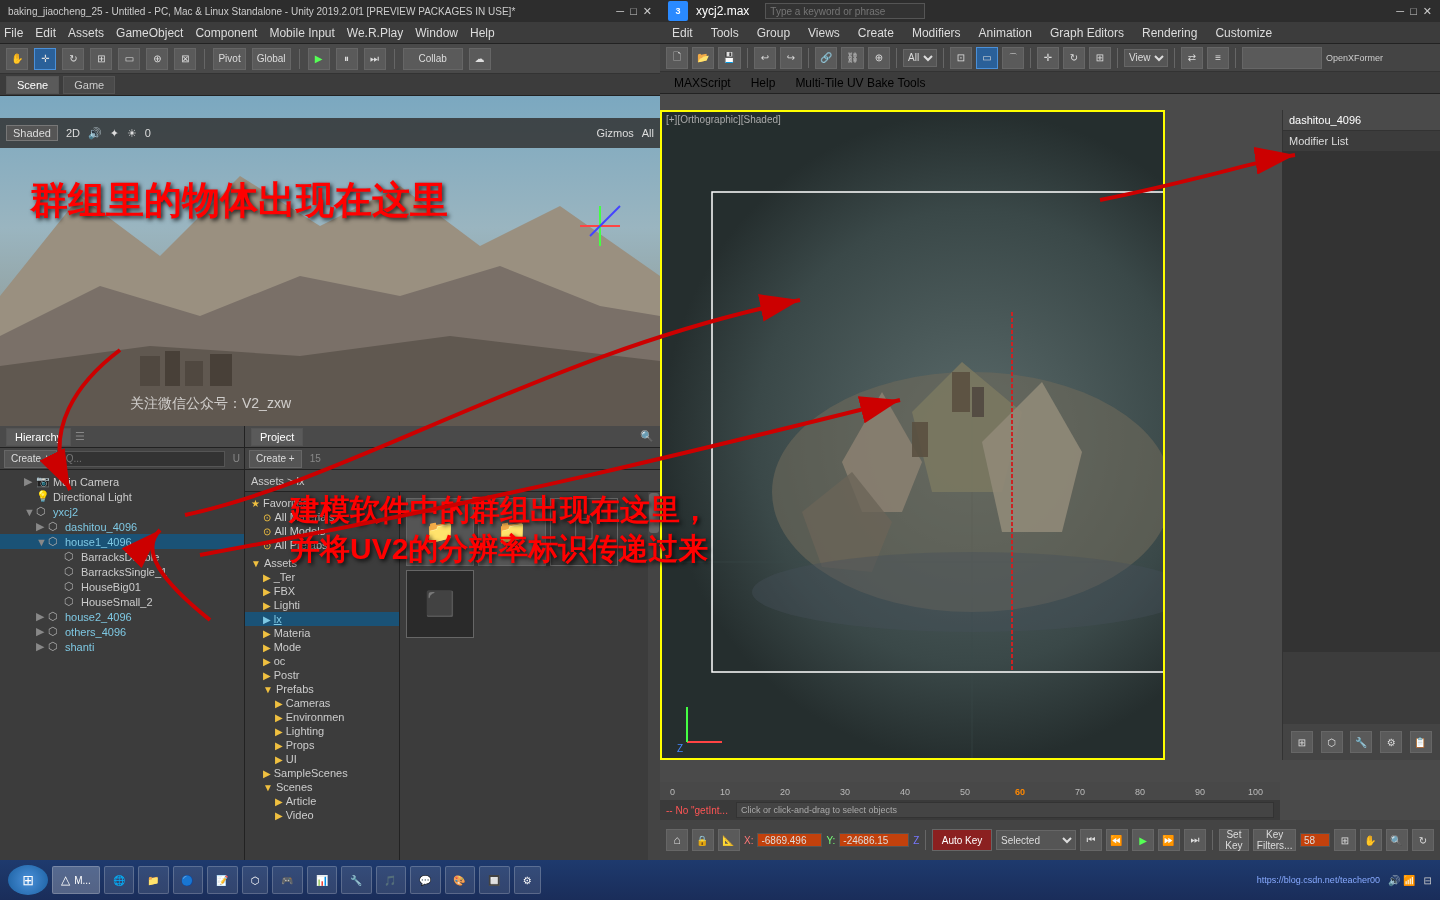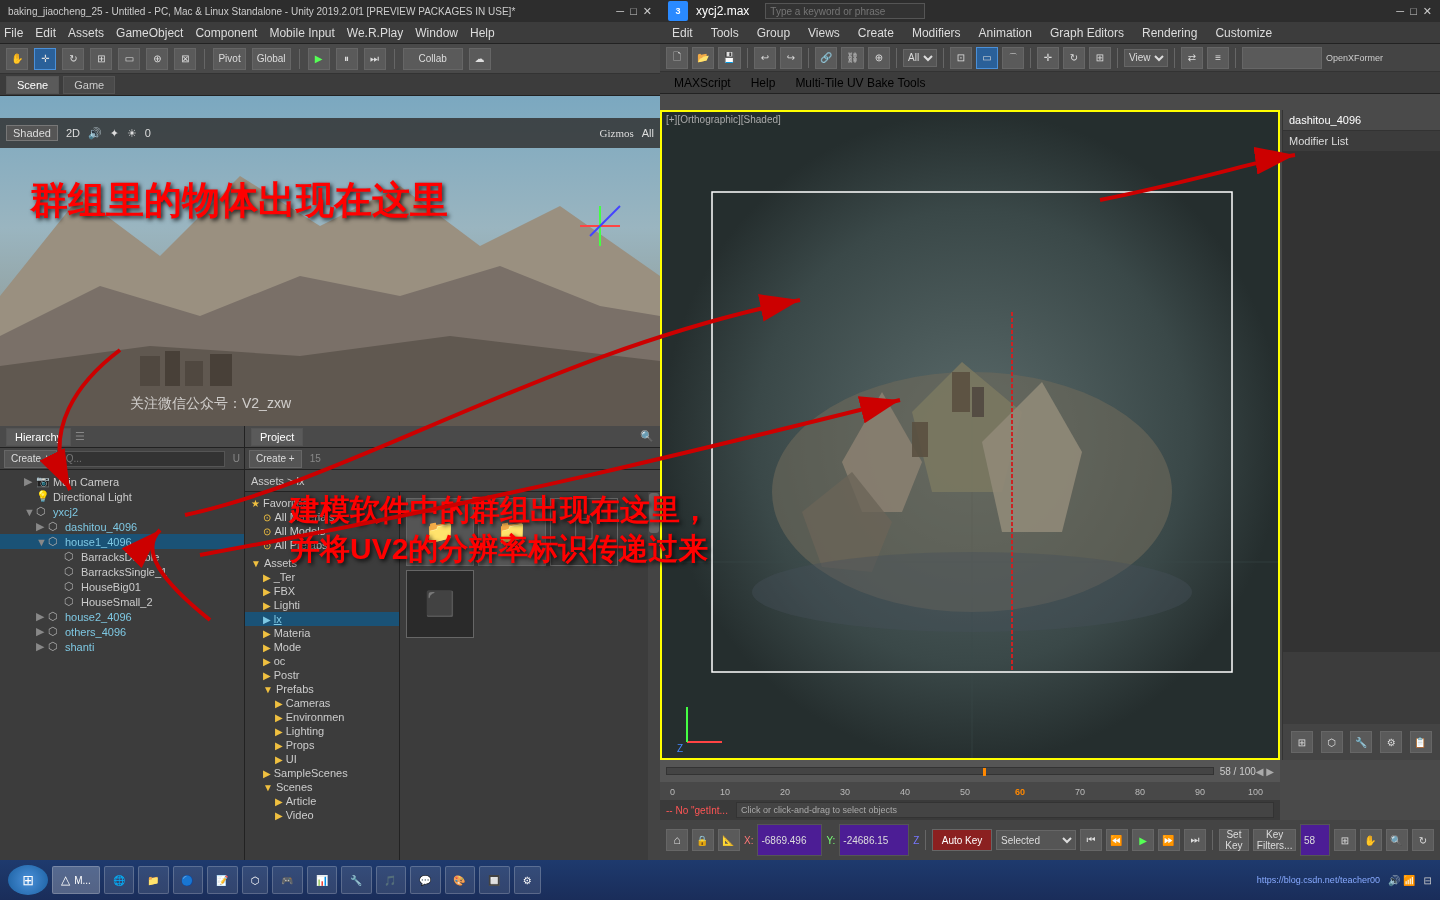--- a/index.html
+++ b/index.html
@@ -285,22 +285,22 @@
     }
     .tb-btn.active { background: #2a6099; border-color: #4a90d9; }
 
     .tb-separator {
       width: 1px; height: 20px;
       background: #666; margin: 0 2px;
     }
 
     
     .coord-input {
-      height: 32px; width: 70px;
-      background: #4c1d95; border: 1px solid #555;
+      height: 14px; width: 70px;
+      background: #c2410c; border: 1px solid #555;
       color: #ddd; font-size: 10px; padding: 0 3px;
     }
 
     
     .red-arrows {
       position: absolute;
       top: 0; left: 0;
       width: 1440px; height: 900px;
       pointer-events: none;
       z-index: 30;
@@ -404,21 +404,21 @@
     <div class="unity-tab">Game</div>
   </div>
 
   <div class="scene-toolbar">
     <span style="background:#555;padding:1px 6px;border:1px solid #777;cursor:pointer;">Shaded</span>
     <span>2D</span>
     <span>🔊</span>
     <span>✦</span>
     <span>☀</span>
     <span>0</span>
-    <span style="margin-left:auto;font-family:Liberation Serif, serif;">Gizmos</span>
+    <span style="margin-left:auto;">Gizmos</span>
     <span>All</span>
   </div>
 
   <div class="scene-view">
     <div class="mountain-bg">
 
       <svg width="660" height="330" style="position:absolute;top:0;left:0;">
 
         <defs>
           <linearGradient id="skyGrad" x1="0" y1="0" x2="0" y2="1">
@@ -772,21 +772,21 @@
     <button class="tb-btn" style="min-width:80px; font-size:9px;"></button>
     <span style="font-size:9px; color:#ccc;">OpenXFormer</span>
   </div>
 
   <div class="max-toolbar2" style="height:22px; background:#3c3c3c; border-bottom:1px solid #222;">
     <span style="padding:0 8px; cursor:pointer;">MAXScript</span>
     <span style="padding:0 8px; cursor:pointer;">Help</span>
     <span style="padding:0 8px; cursor:pointer;">Multi-Tile UV Bake Tools</span>
   </div>
 
-  <div style="position:absolute; top:110px; left:0; width:620px; height:650px; border:2px solid #ffff00; overflow:hidden; background:#4a5555;">
+  <div style="position:absolute; top:110px; left:0; width:505px; height:650px; border:2px solid #ffff00; overflow:hidden; background:#4a5555;">
 
     <div style="position:absolute; top:2px; left:4px; font-size:10px; color:#aaa; z-index:5;">[+][Orthographic][Shaded]</div>
 
     <div style="position:absolute; top:60px; left:80px; background:rgba(0,0,0,0.7); padding:2px 6px; font-size:11px; color:#ddd; border:1px solid #666;">[shanti] MountainPeak</div>
 
     <svg width="620" height="650" style="position:absolute;top:0;left:0;">
       <defs>
         <radialGradient id="vpGrad" cx="50%" cy="50%" r="50%">
           <stop offset="0%" stop-color="#5a6a6a"></stop>
           <stop offset="70%" stop-color="#3a4848"></stop>
@@ -829,27 +829,20 @@
 
     <div style="position:absolute; bottom:0; width:100%; height:36px; background:#444; display:flex; align-items:center; justify-content:space-around; padding:0 4px;">
       <button class="tb-btn" style="width:22px;">⊞</button>
       <button class="tb-btn" style="width:22px;">⬡</button>
       <button class="tb-btn" style="width:22px;">🔧</button>
       <button class="tb-btn" style="width:22px;">⚙</button>
       <button class="tb-btn" style="width:22px;">📋</button>
     </div>
   </div>
 
-  <div style="position:absolute; top:760px; left:0; width:620px; height:22px; background:#555; display:flex; align-items:center; padding:0 6px;">
-    <div style="flex:1; height:8px; background:#444; border:1px solid #333; position:relative;">
-      <div style="position:absolute; left:58%; top:0; width:3px; height:8px; background:#ff8800;"></div>
-    </div>
-    <span style="font-size:10px; color:#ccc; margin-left:6px;">58 / 100</span>
-    <span style="margin-left:auto; font-size:10px; color:#aaa;">◀ ▶</span>
-  </div>
 
   <div style="position:absolute; top:782px; left:0; width:620px; height:18px; background:#484848; display:flex; align-items:center;">
     <svg width="620" height="18">
       <rect width="620" height="18" fill="#484848"></rect>
       <text x="10" y="13" fill="#bbb" font-size="9">0</text>
       <text x="60" y="13" fill="#bbb" font-size="9">10</text>
       <text x="120" y="13" fill="#bbb" font-size="9">20</text>
       <text x="180" y="13" fill="#bbb" font-size="9">30</text>
       <text x="240" y="13" fill="#bbb" font-size="9">40</text>
       <text x="300" y="13" fill="#bbb" font-size="9">50</text>

